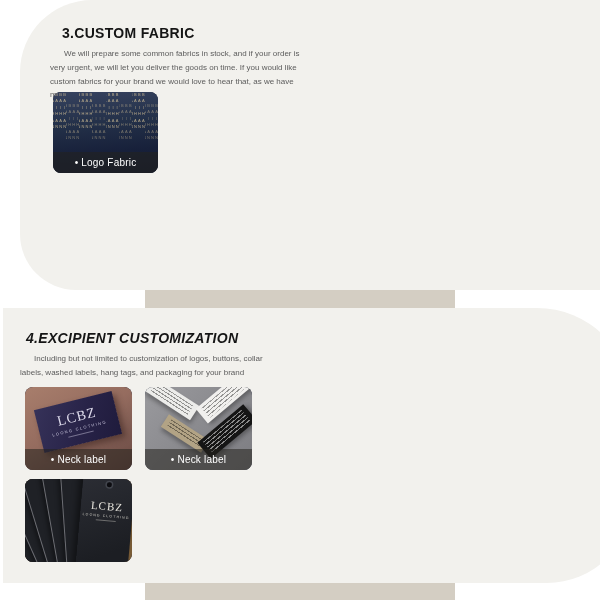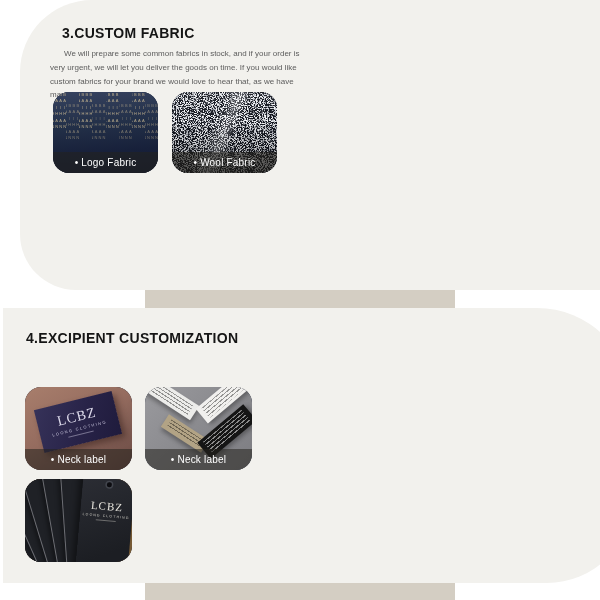--- a/index.html
+++ b/index.html
@@ -4,28 +4,28 @@
 <style>
   html,body{margin:0;padding:0;}
   .page{position:relative;width:600px;height:600px;background:#ffffff;overflow:hidden;
         font-family:"Liberation Sans", sans-serif;padding-left:32px;}
   .backdrop{position:absolute;left:145px;top:0;width:310px;height:600px;background:#d4cec3;}
   .card{position:absolute;background:#f2f1ed;}
   .card-top{left:20px;right:0;top:0;height:290px;border-radius:72px 0 0 56px;}
   .card-bottom{left:3px;right:0;top:308px;height:275px;border-radius:0 95px 85px 0;}
   .sec-title{position:absolute;margin:0;font-size:14px;font-weight:bold;color:#151515;letter-spacing:.3px;}
   .card-top .sec-title{left:42px;top:25px;}
-  .card-bottom .sec-title{left:23px;top:22px;}
+  .card-bottom .sec-title{left:23px;top:22px;font-style:italic;}
   .sec-body{position:absolute;margin:0;font-size:8px;line-height:1.72;color:#5c5c5c;text-indent:14px;}
   .card-top .sec-body{left:30px;top:47px;width:252px;}
   .card-bottom .sec-body{left:17px;top:44px;width:254px;}
   .grid{position:absolute;display:grid;}
   .grid-3{left:33px;top:92px;grid-template-columns:105px 105px;grid-auto-rows:81px;column-gap:14px;row-gap:10px;}
   .grid-4{left:22px;top:79px;grid-template-columns:107px 107px;grid-auto-rows:83px;column-gap:13px;row-gap:9px;}
-  .tile{position:relative;margin:0;border-radius:16px;overflow:hidden;background:#0f172a;}
+  .tile{position:relative;margin:0;border-radius:8px;overflow:hidden;background:#0f172a;}
   .caption{position:absolute;left:0;right:0;bottom:0;height:21px;background:rgba(36,34,30,.55);
            color:#fff;font-size:10px;display:flex;align-items:center;justify-content:center;letter-spacing:.2px;}
   .tex{position:absolute;inset:0;}
   .tex svg{position:absolute;inset:0;width:100%;height:100%;display:block;}
   i{display:block;}
 
   
   .logo-fabric{background:linear-gradient(175deg,#36425f,#233048 40%,#17203a 72%,#121a30);}
   .logo-cols{position:absolute;inset:0;display:flex;justify-content:space-evenly;overflow:hidden;}
   .logo-cols span{writing-mode:vertical-rl;text-orientation:upright;font-size:4px;line-height:1;
@@ -125,38 +125,29 @@
             <span>BAIHAN BAIHAN BAIHAN BAIHAN BAIHAN</span>
             <span>BAIHAN BAIHAN BAIHAN BAIHAN BAIHAN</span>
             <span>BAIHAN BAIHAN BAIHAN BAIHAN BAIHAN</span>
             <span>BAIHAN BAIHAN BAIHAN BAIHAN BAIHAN</span>
             <span>BAIHAN BAIHAN BAIHAN BAIHAN BAIHAN</span>
           </div>
         </div>
         <figcaption class="caption">• Logo Fabric</figcaption>
       </figure>
 
-      <figure class="tile">
-        <div class="tex wool">
-          <svg preserveAspectRatio="none">
-            <rect width="100%" height="100%" fill="#3a3f4a" filter="url(#nzGray)"></rect>
-            <rect width="100%" height="100%" fill="rgba(0,0,0,0)" filter="url(#nzWhite)"></rect>
-          </svg>
-          <i class="wool-overlay"></i>
-        </div>
-        <figcaption class="caption">• Wool Fabric</figcaption>
-      </figure>
 
 
 
     </div>
   </section>
 
   <section class="card card-bottom">
     <h2 class="sec-title">4.EXCIPIENT CUSTOMIZATION</h2>
+    <p class="sec-body">Including but not limited to customization of logos, buttons, collar labels, washed labels, hang tags, and packaging for your brand</p>
 
     <div class="grid grid-4">
 
 
       <figure class="tile">
         <div class="tex necklabel1">
           <div class="nl-tag">
             <span class="nl-logo">LCBZ</span>
             <span class="nl-name">LOONG CLOTHING</span>
             <i class="nl-rule"></i>

